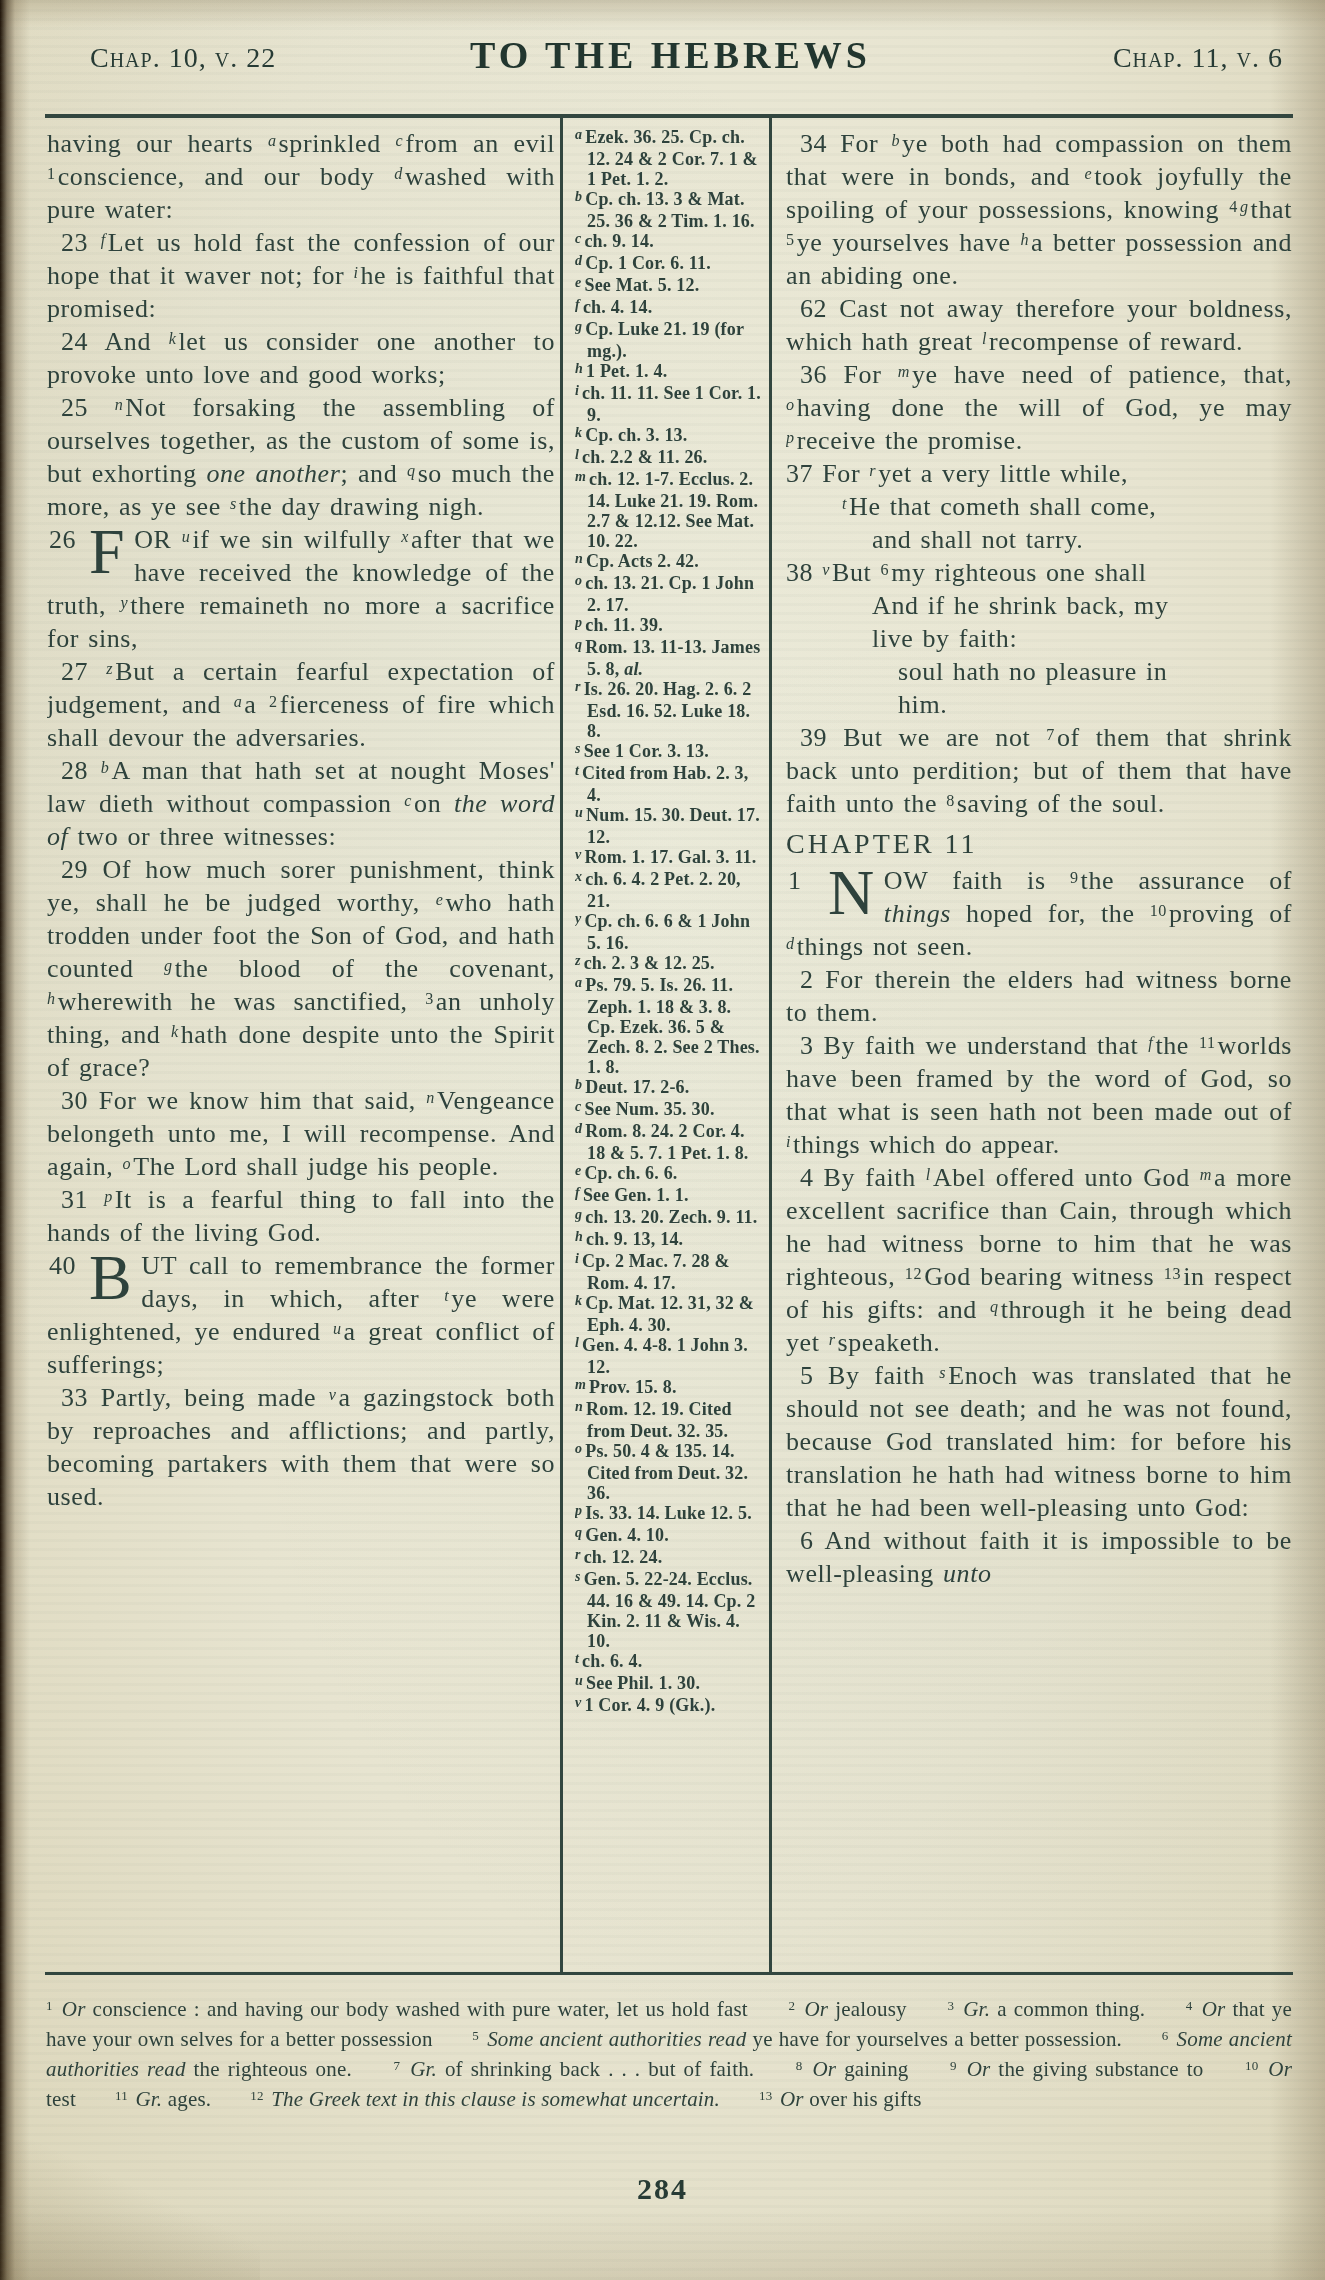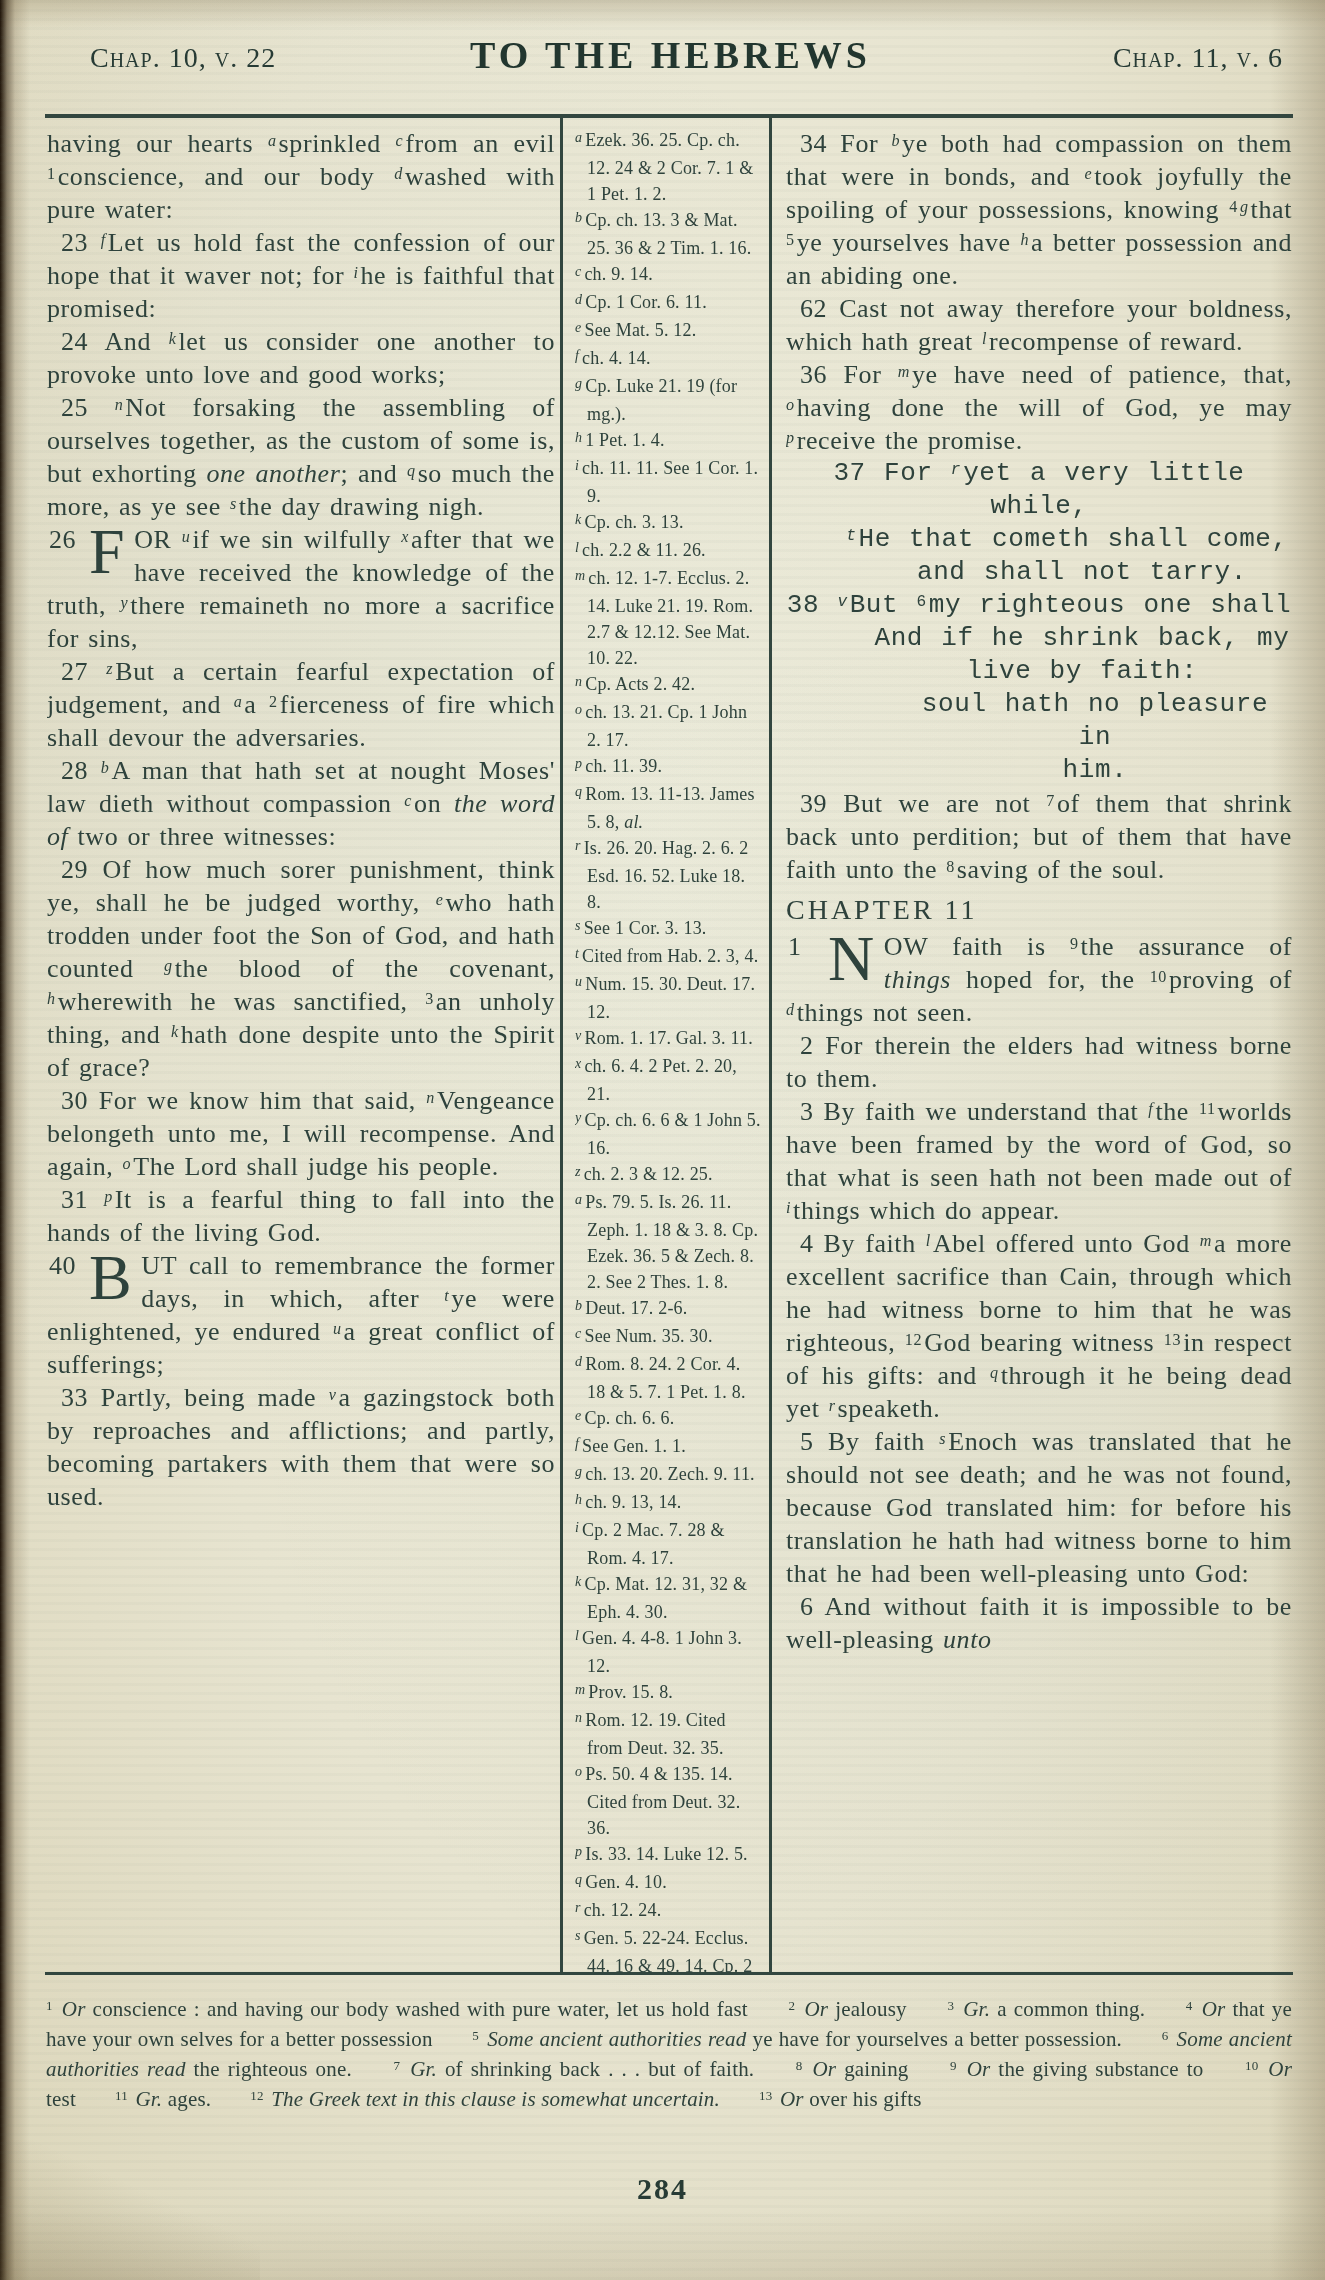--- a/index.html
+++ b/index.html
@@ -45,30 +45,30 @@
   .col-left{left:47px;width:508px;}
   .col-mid{left:575px;width:186px;}
   .col-right{left:786px;width:506px;}
   .verse{font-size:26px;line-height:33px;letter-spacing:.6px;word-spacing:2px;
     text-align:justify;text-indent:14px;}
   .verse.cont{text-indent:0;}
   .verse.dc{text-indent:0;position:relative;}
   .dcnum{position:absolute;left:2px;top:0;}
   .dropcap{float:left;font-size:64px;line-height:52px;padding:3px 9px 0 0;margin-left:42px;}
   .verse.poetry{text-indent:0;text-align:left;}
-  .pline{text-align:center;font-family:Liberation Mono, monospace;}
+  .pline{text-align:left;}
   .ind0{padding-left:0;}
   .ind1{padding-left:56px;}
   .ind2{padding-left:86px;}
   .ind3{padding-left:112px;}
   .chapter-heading{font-size:28px;letter-spacing:3px;margin:8px 0 4px;}
   sup.sl,sup.sn{font-size:62%;line-height:0;position:relative;top:-6px;vertical-align:baseline;margin-right:2px;}
   sup.sl{font-style:italic;}
   
-  .ref{font-size:18px;line-height:26px;letter-spacing:.2px;padding-left:12px;text-indent:-12px;}
+  .ref{font-size:18px;line-height:20px;letter-spacing:.2px;padding-left:12px;text-indent:-12px;font-weight:bold;}
   .ref .rl{font-style:italic;font-size:14px;position:relative;top:-4px;margin-right:3px;}
   
   .footnotes{position:absolute;left:46px;top:1994px;width:1246px;
     font-size:21px;line-height:30px;letter-spacing:.2px;text-align:justify;}
   .fn-item{margin-right:1.6em;}
   .page-number{position:absolute;left:0;right:0;top:2172px;text-align:center;
     font-size:30px;font-weight:bold;letter-spacing:2px;color:#273b35;}
   i{font-style:italic;}
 </style>
 </head>

